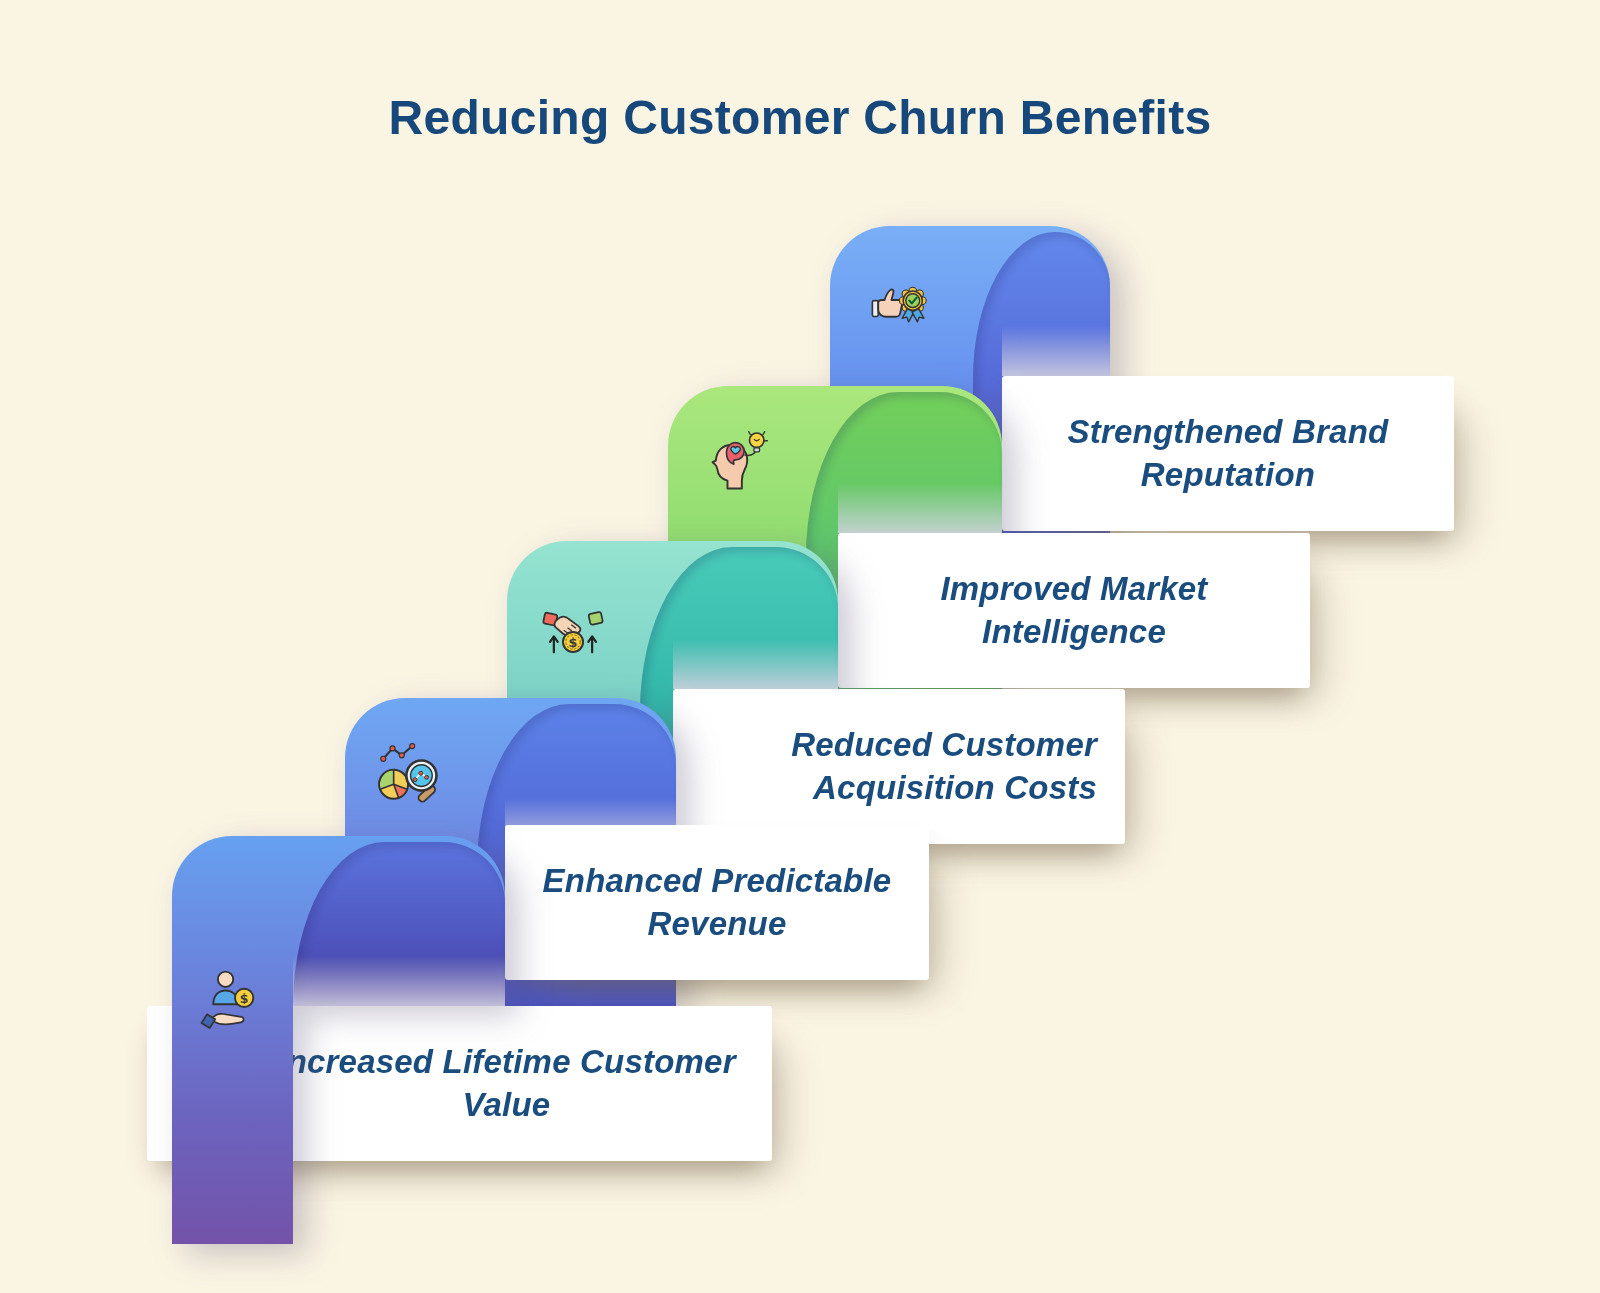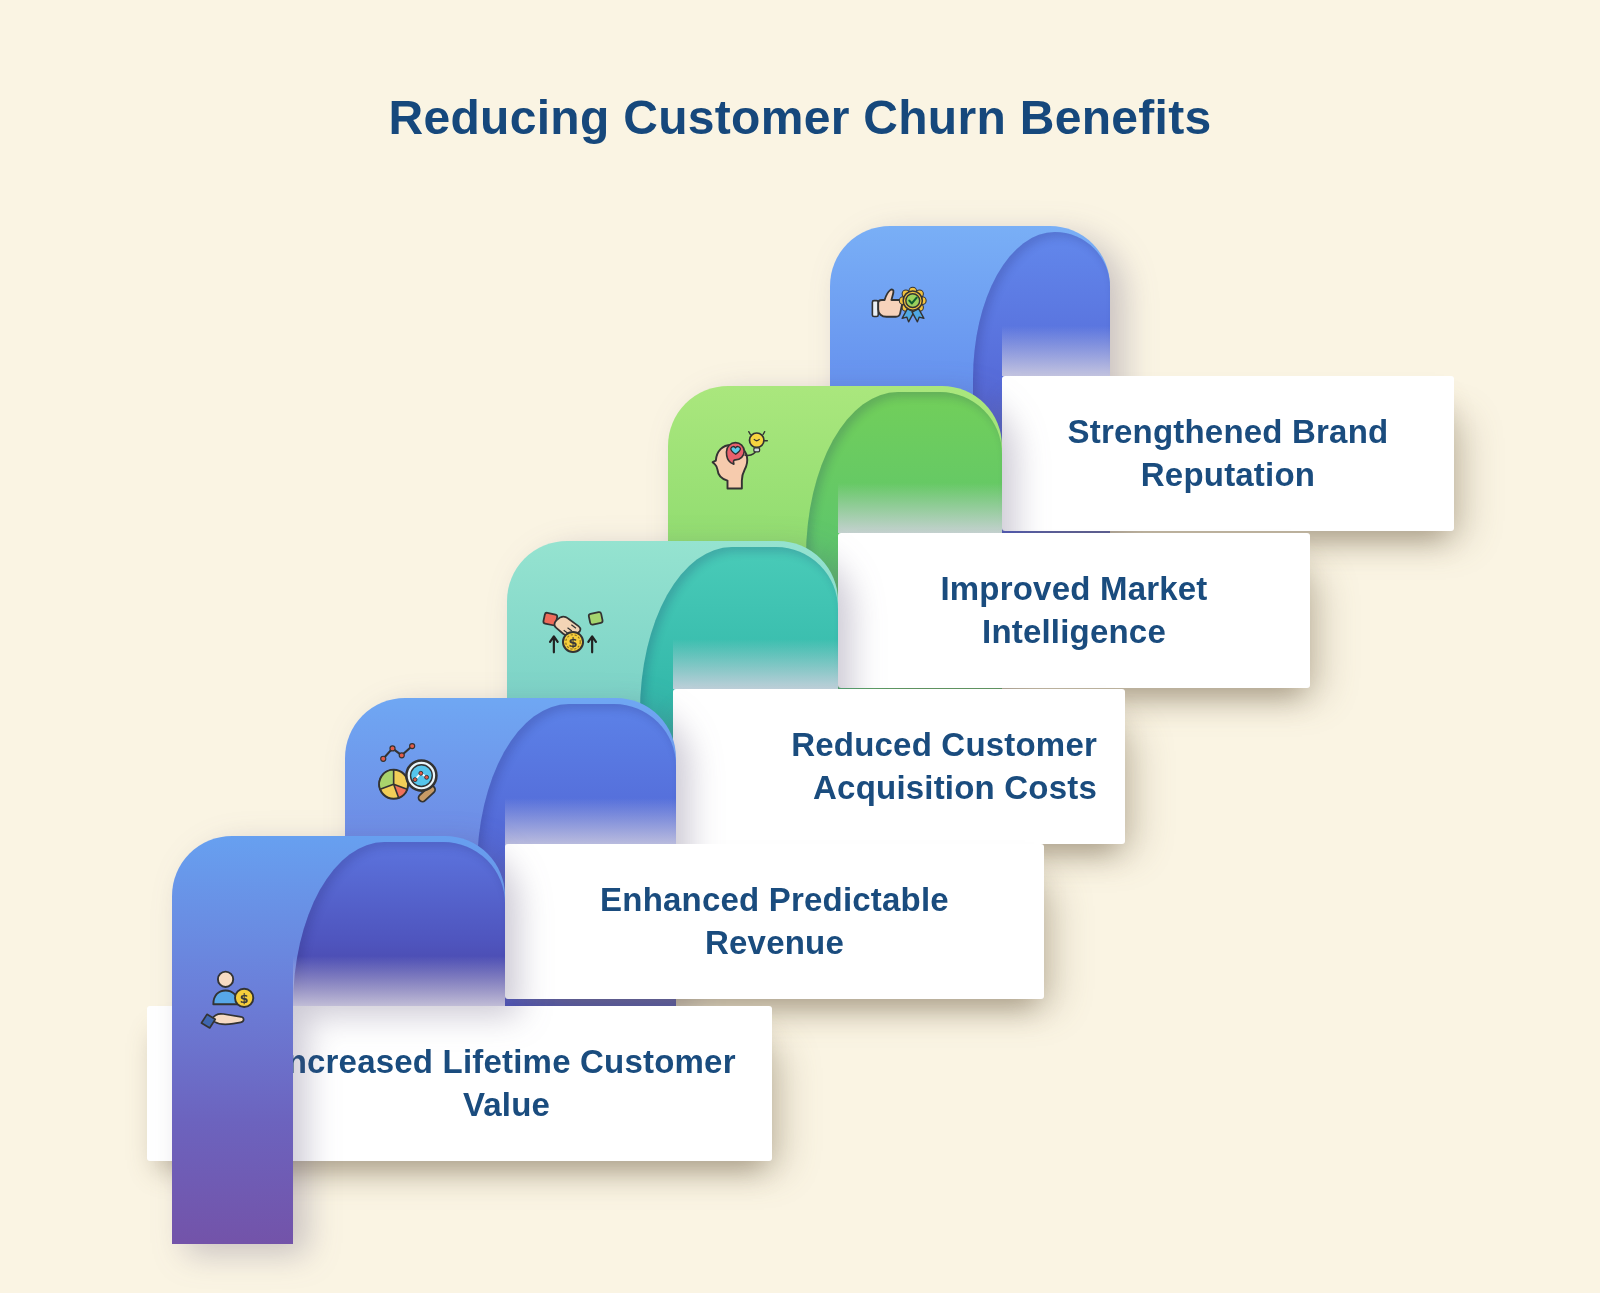--- a/index.html
+++ b/index.html
@@ -63,26 +63,26 @@
   .u1 .icon{left:27px;top:130px;width:68px;height:68px;}
 
   
   .card{
     position:absolute;height:155px;background:#FFFFFF;border-radius:3px;
     display:flex;align-items:center;justify-content:center;text-align:center;
     box-shadow:0 18px 26px -10px rgba(115,100,75,.45), 28px 26px 36px -18px rgba(115,100,75,.32);
   }
   .card-label{
     font-size:33px;line-height:1.28;font-weight:600;letter-spacing:.2px;
-    color:#1A4C7E;padding:0 28px;
+    color:#1A4C7E;padding:0 28px;font-style:italic;
   }
   .c5{left:1002px;top:360px;width:452px;z-index:2;}
   .c4{left:838px;top:517px;width:472px;z-index:4;}
   .c3{left:673px;top:673px;width:452px;z-index:6;text-align:right;}
-  .c2{left:505px;top:828px;width:539px;z-index:8;}
+  .c2{left:505px;top:809px;width:424px;z-index:8;}
   .c1{left:147px;top:990px;width:625px;z-index:9;}
   .c1 .card-label{padding-left:116px;padding-right:22px;}
 
   svg{display:block;}
 </style>
 </head>
 <body>
 
 <div class="stage">
 

